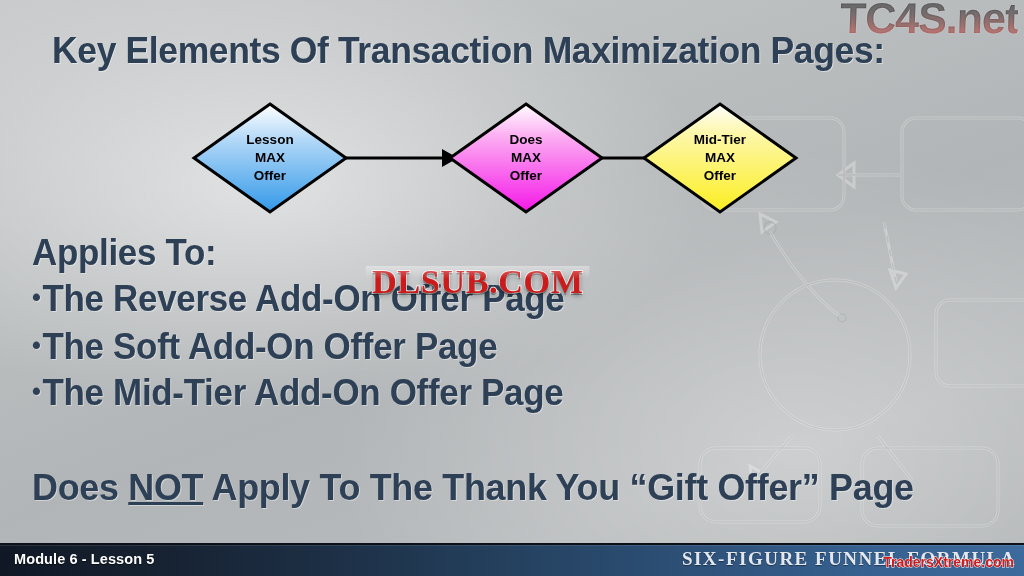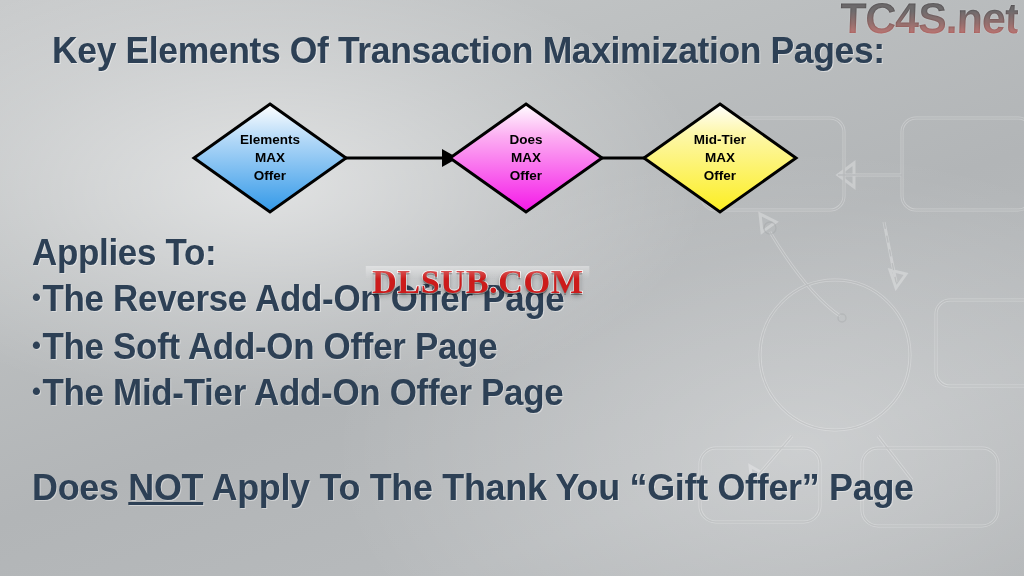--- a/index.html
+++ b/index.html
@@ -267,21 +267,21 @@
         <defs>
           <linearGradient id="gradBlue" x1="0" y1="0" x2="0" y2="1">
             <stop offset="0%" stop-color="#ffffff"></stop>
             <stop offset="35%" stop-color="#aed6f7"></stop>
             <stop offset="100%" stop-color="#3399e8"></stop>
           </linearGradient>
         </defs>
         <polygon points="80,4 156,58 80,112 4,58" fill="url(#gradBlue)" stroke="#000000" stroke-width="3"></polygon>
       </svg>
       <div class="diamond-label">
-        <span>Elements</span>
+        <span>Lesson</span>
         <span>MAX</span>
         <span>Offer</span>
       </div>
     </div>
 
     <svg class="connector" style="left:346px;" width="112" height="116" viewBox="0 0 112 116" xmlns="http://www.w3.org/2000/svg">
       <line x1="0" y1="58" x2="96" y2="58" stroke="#000000" stroke-width="3.2"></line>
       <polygon points="96,49 112,58 96,67" fill="#000000"></polygon>
     </svg>
 
@@ -340,14 +340,19 @@
   <div class="body-line" id="line-b3">
     <span class="bullet-dot">•</span><span>The Mid-Tier Add-On Offer Page</span>
   </div>
 
   <div id="dlsub">DLSUB.COM</div>
 
   <div id="line-does-not">
     <span>Does </span><u>NOT</u><span> Apply To The Thank You “Gift Offer” Page</span>
   </div>
 
+  <div id="footer">
+    <div id="footer-left">Module 6 - Lesson 5</div>
+    <div id="footer-brand">SIX-FIGURE FUNNEL FORMULA</div>
+    <div id="footer-watermark">TradersXtreme.com</div>
+  </div>
 
 </div>
 
 </body></html>

